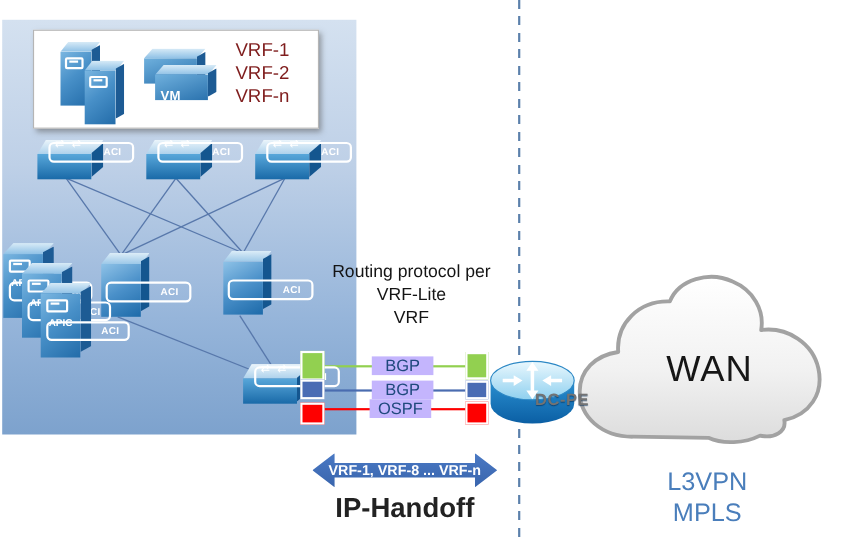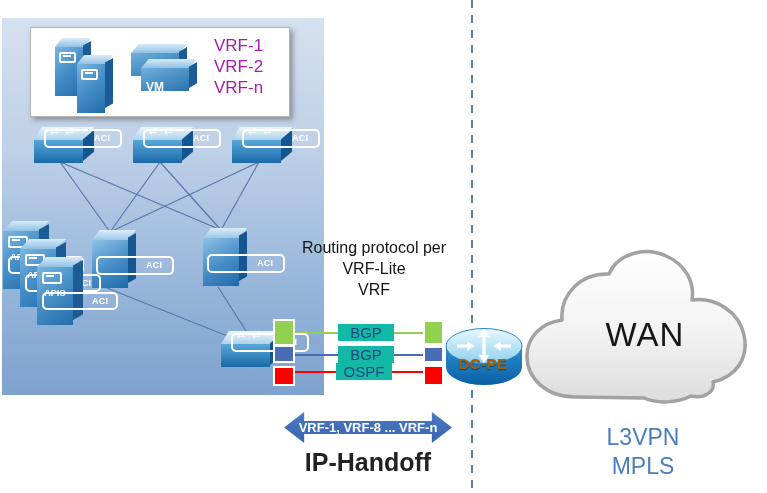--- a/index.html
+++ b/index.html
@@ -5,21 +5,21 @@
   html,body{margin:0;padding:0;background:#fff;font-family:"Liberation Sans",sans-serif;}
   #stage{position:relative;width:767px;height:493px;background:#fff;overflow:hidden;}
 
   
   .panel{position:absolute;left:2px;top:18px;width:322px;height:377px;z-index:1;
          background:linear-gradient(180deg,#d4e1f0 0%,#bed0e7 35%,#96b5da 72%,#7da2cd 100%);}
 
   
   .legend{position:absolute;left:30px;top:27px;width:258px;height:88px;background:#fff;
           border:1px solid #b5b5b5;box-shadow:3px 3px 5px rgba(90,90,90,.55);z-index:3;}
-  .legend-text{position:absolute;left:183px;top:7px;color:#a21caf;font-size:17px;line-height:21px;}
+  .legend-text{position:absolute;left:183px;top:7px;color:#7f1d1d;font-size:17px;line-height:21px;}
 
   
   .icon{position:absolute;z-index:3;}
   .face{position:absolute;}
   .aci-logo{position:absolute;border:2px solid #fff;border-radius:5px;color:#fff;
             font-weight:bold;font-size:9px;text-align:left;letter-spacing:.3px;padding-left:48px;}
 
   
   .sw3d{width:60px;height:37px;}
   .sw3d .top{left:0;top:0;width:60px;height:13px;background:linear-gradient(180deg,#ecf5fb,#aed2ec);
@@ -79,34 +79,34 @@
   
   .sq{position:absolute;border:2px solid #fff;box-sizing:border-box;z-index:4;}
   .sq-green{background:#92d050;}
   .sq-blue{background:#4a6cb4;}
   .sq-red{background:#fe0000;}
   .plink{position:absolute;height:2px;z-index:2;}
   .plink-green{background:#92d050;}
   .plink-blue{background:#4a6cb0;}
   .plink-red{background:#fe0000;}
   .plabel{position:absolute;width:56px;text-align:center;color:#1f497d;font-size:15px;
-          background:#14b8a6;z-index:5;}
+          background:#c4b5fd;z-index:5;}
 
   .handoff-title{position:absolute;left:284px;top:237px;width:180px;text-align:center;
                  color:#141414;font-size:16px;line-height:21px;z-index:4;}
 
   
   .separator{position:absolute;left:471px;top:0;width:2px;height:493px;z-index:1;
              background:repeating-linear-gradient(180deg,#5b80ab 0 8px,transparent 8px 15px);}
 
   
   .router-svg{position:absolute;left:444px;top:326px;z-index:6;}
-  .router-label{position:absolute;left:447px;top:355px;width:72px;text-align:center;color:#a16207;
+  .router-label{position:absolute;left:447px;top:355px;width:72px;text-align:center;color:#737373;
                 font-weight:bold;font-size:15px;letter-spacing:.5px;z-index:7;
-                text-shadow:0 1px 1px rgba(0,40,80,.6);}
+                text-shadow:0 1px 1px rgba(0,40,80,.6);padding-left:28px;}
   .cloud-svg{position:absolute;left:517px;top:245px;z-index:3;}
   .cloud-label{position:absolute;left:555px;top:316px;width:180px;text-align:center;color:#161616;
                font-size:33px;letter-spacing:1px;z-index:4;}
 
   
   .vrf-arrow{position:absolute;left:284px;top:412px;width:168px;height:31px;z-index:3;
              background:linear-gradient(180deg,#4a79c4,#3965ad);
              clip-path:polygon(0 50%,12% 0,12% 29%,88% 29%,88% 0,100% 50%,88% 100%,88% 71%,12% 71%,12% 100%);
              color:#fff;font-weight:bold;font-size:13px;text-align:center;line-height:31px;}
   .ip-handoff{position:absolute;left:288px;top:448px;width:160px;text-align:center;

